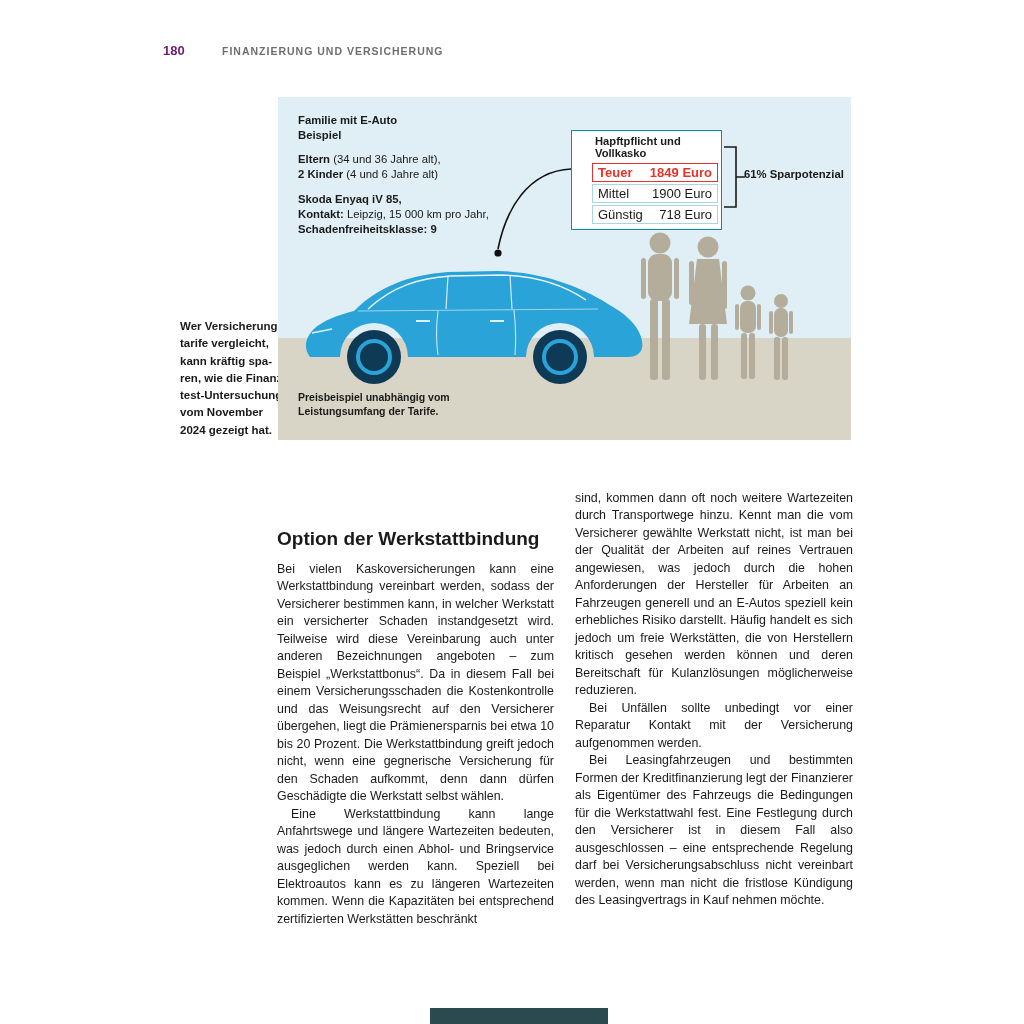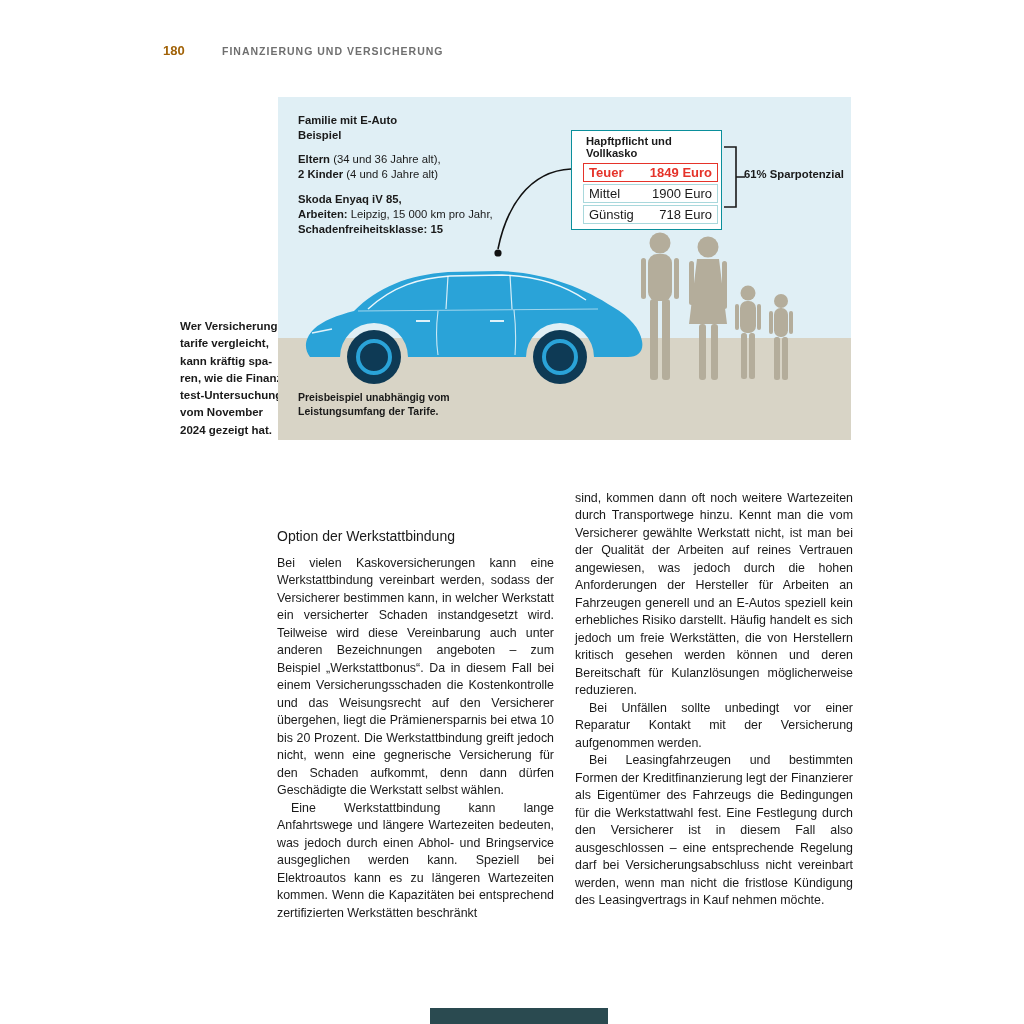--- a/index.html
+++ b/index.html
@@ -2,41 +2,41 @@
 <html><head>
 <meta charset="utf-8">
 <style>
   * { box-sizing: border-box; }
   html,body { margin:0; padding:0; background:#ffffff; }
   .page {
     position:relative; width:1024px; height:1024px; background:#ffffff;
     font-family:"Liberation Sans", sans-serif; color:#1a1a1a; overflow:hidden;
   }
   
-  .page-number { position:absolute; left:163px; top:43px; font-size:13px; font-weight:bold; color:#a16207; }
+  .page-number { position:absolute; left:163px; top:43px; font-size:13px; font-weight:bold; color:#701a75; }
   .running-head { position:absolute; left:222px; top:45px; font-size:10.5px; font-weight:bold; letter-spacing:1px; color:#6f6f6f; }
 
   
   .margin-note {
     position:absolute; left:163px; top:318px; width:108px;
     font-size:11.5px; font-weight:bold; line-height:1.5; white-space:pre-line; color:#1a1a1a;margin-left:17px;
   }
 
   
   .panel { position:absolute; left:278px; top:97px; width:573px; height:343px;border-radius:27px; }
   .panel .sky { position:absolute; left:0; top:0; right:0; height:241px; background:#e0eff5; }
   .panel .ground { position:absolute; left:0; top:241px; right:0; bottom:0; background:#d8d4c6; }
 
   .panel-intro { position:absolute; left:20px; top:16px; font-size:11.3px; line-height:1.34; color:#1a1a1a; }
   .panel-intro .group { margin-bottom:9px; }
   .panel-intro .b { font-weight:bold; white-space:pre-line; }
 
   .price-box {
     position:absolute; left:293px; top:33px; width:151px;
-    background:#ffffff; border:1.5px solid #0a8f9b; padding:0 0 3px 8px;
+    background:#ffffff; border:1.5px solid #0a8f9b; padding:0 0 3px 17px;
   }
   .price-box .pb-title { font-weight:bold; font-size:11.2px; padding:4px 6px 4px 6px; }
   .price-row {
     display:flex; justify-content:space-between; align-items:center;
     margin:0 3px 2px 3px; padding:1px 5px; font-size:13px;
     border:1px solid rgba(10,143,155,0.35); background:#ffffff;
   }
   .price-row.hot { border-color:#e5332a; }
   .price-row.hot .pr-label, .price-row.hot .pr-value { color:#e5332a; font-weight:bold; }
   .pr-value { text-align:right; }
@@ -47,21 +47,21 @@
     position:absolute; left:20px; top:293px; font-size:10.5px; font-weight:bold;
     line-height:1.35; white-space:pre-line;
   }
 
   .overlay-svg { position:absolute; left:0; top:0; }
 
   
   .article-col { position:absolute; }
   .col1 { left:277px; top:528px; width:277px; }
   .col2 { left:575px; top:490px; width:278px; }
-  .article-heading { font-size:14px; font-weight:normal; margin:0 0 11px 0; }
+  .article-heading { font-size:19px; font-weight:bold; margin:0 0 11px 0; }
   .p { font-size:12.4px; line-height:1.41; text-align:justify; margin:0; }
   .p.indent { text-indent:14px; }
 
   .footer-tab { position:absolute; left:430px; top:1008px; width:178px; height:16px; background:#2a4a50; }
 </style>
 </head>
 <body>
 
 <div class="page">
 
@@ -84,22 +84,22 @@
       <div class="group">
         <span class="b">Familie mit E-Auto
 Beispiel</span>
       </div>
       <div class="group">
         <div><span class="b">Eltern</span><span> (34 und 36 Jahre alt),</span></div>
         <div><span class="b">2 Kinder</span><span> (4 und 6 Jahre alt)</span></div>
       </div>
       <div class="group">
         <div><span class="b">Skoda Enyaq iV 85,</span></div>
-        <div><span class="b">Arbeiten:</span><span> Leipzig, 15 000 km pro Jahr,</span></div>
-        <div><span class="b">Schadenfreiheitsklasse: 15</span></div>
+        <div><span class="b">Kontakt:</span><span> Leipzig, 15 000 km pro Jahr,</span></div>
+        <div><span class="b">Schadenfreiheitsklasse: 9</span></div>
       </div>
     </div>
 
     <svg class="overlay-svg" style="left:20px; top:148px;" width="356" height="141" viewBox="0 0 356 141" aria-hidden="true">
       <path d="M 12 112
                C 6 104, 6 94, 16 84
                C 24 76, 40 70, 56 66
                C 80 42, 110 30, 150 27
                L 200 26
                C 245 27, 285 42, 315 62

